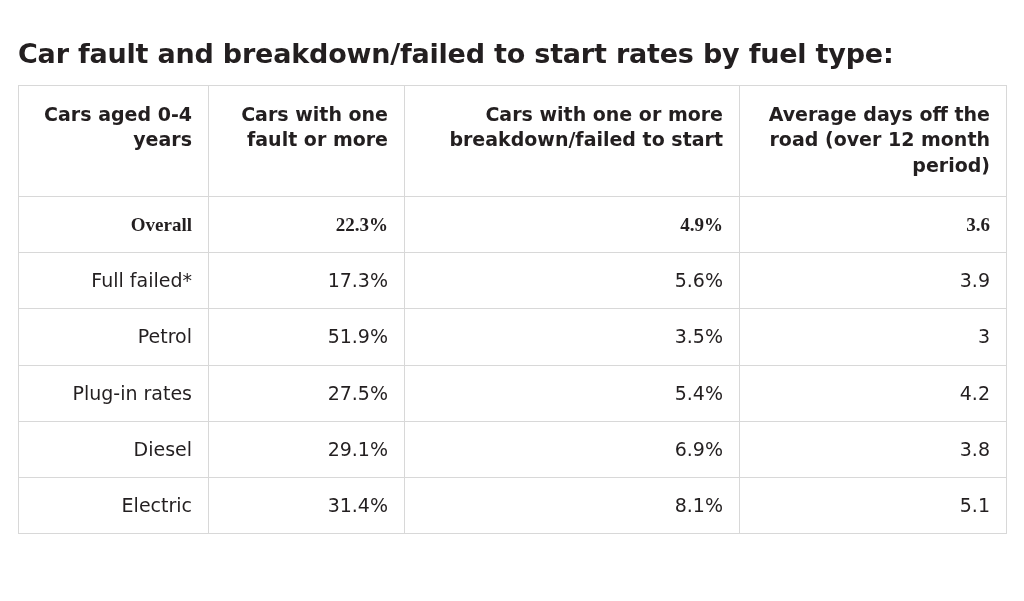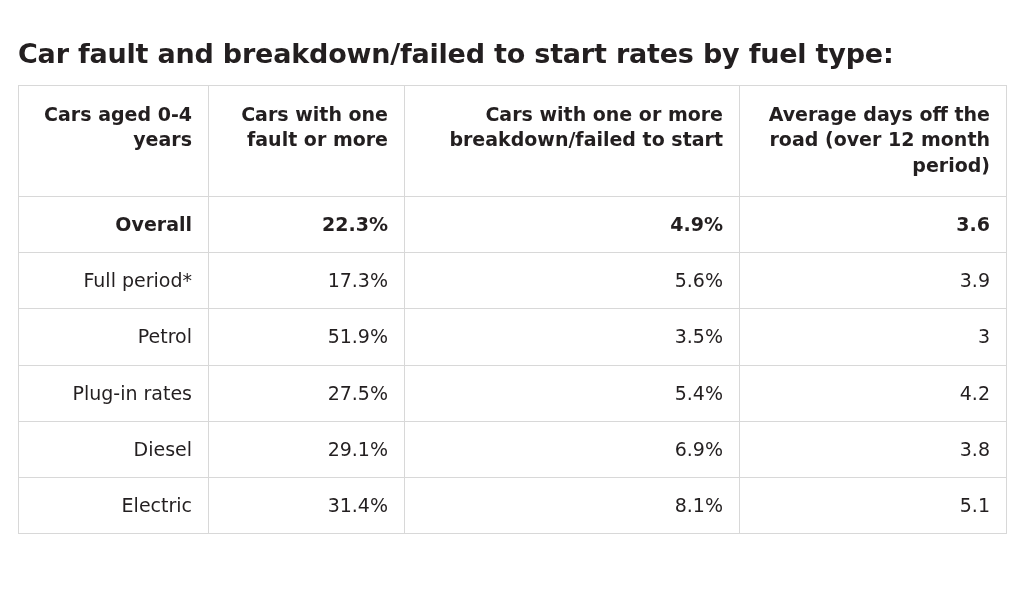--- a/index.html
+++ b/index.html
@@ -58,20 +58,21 @@
     color: #231f20;
     font-weight: normal;
   }
   table.data-table thead th {
     font-weight: bold;
     padding-top: 16px;
     padding-bottom: 18px;
   }
   table.data-table tbody tr.bold-row td {
     font-weight: bold;
+    font-family: Liberation Serif, serif;
   }
   table.data-table tbody td {
     padding-top: 15px;
     padding-bottom: 15px;
   }
 </style>
 </head>
 <body>
 
 <div class="page">
@@ -95,21 +96,21 @@
         </tr>
       </thead>
       <tbody>
         <tr class="bold-row">
           <td>Overall</td>
           <td>22.3%</td>
           <td>4.9%</td>
           <td>3.6</td>
         </tr>
         <tr>
-          <td>Full period*</td>
+          <td>Full failed*</td>
           <td>17.3%</td>
           <td>5.6%</td>
           <td>3.9</td>
         </tr>
         <tr>
           <td>Petrol</td>
           <td>51.9%</td>
           <td>3.5%</td>
           <td>3</td>
         </tr>

